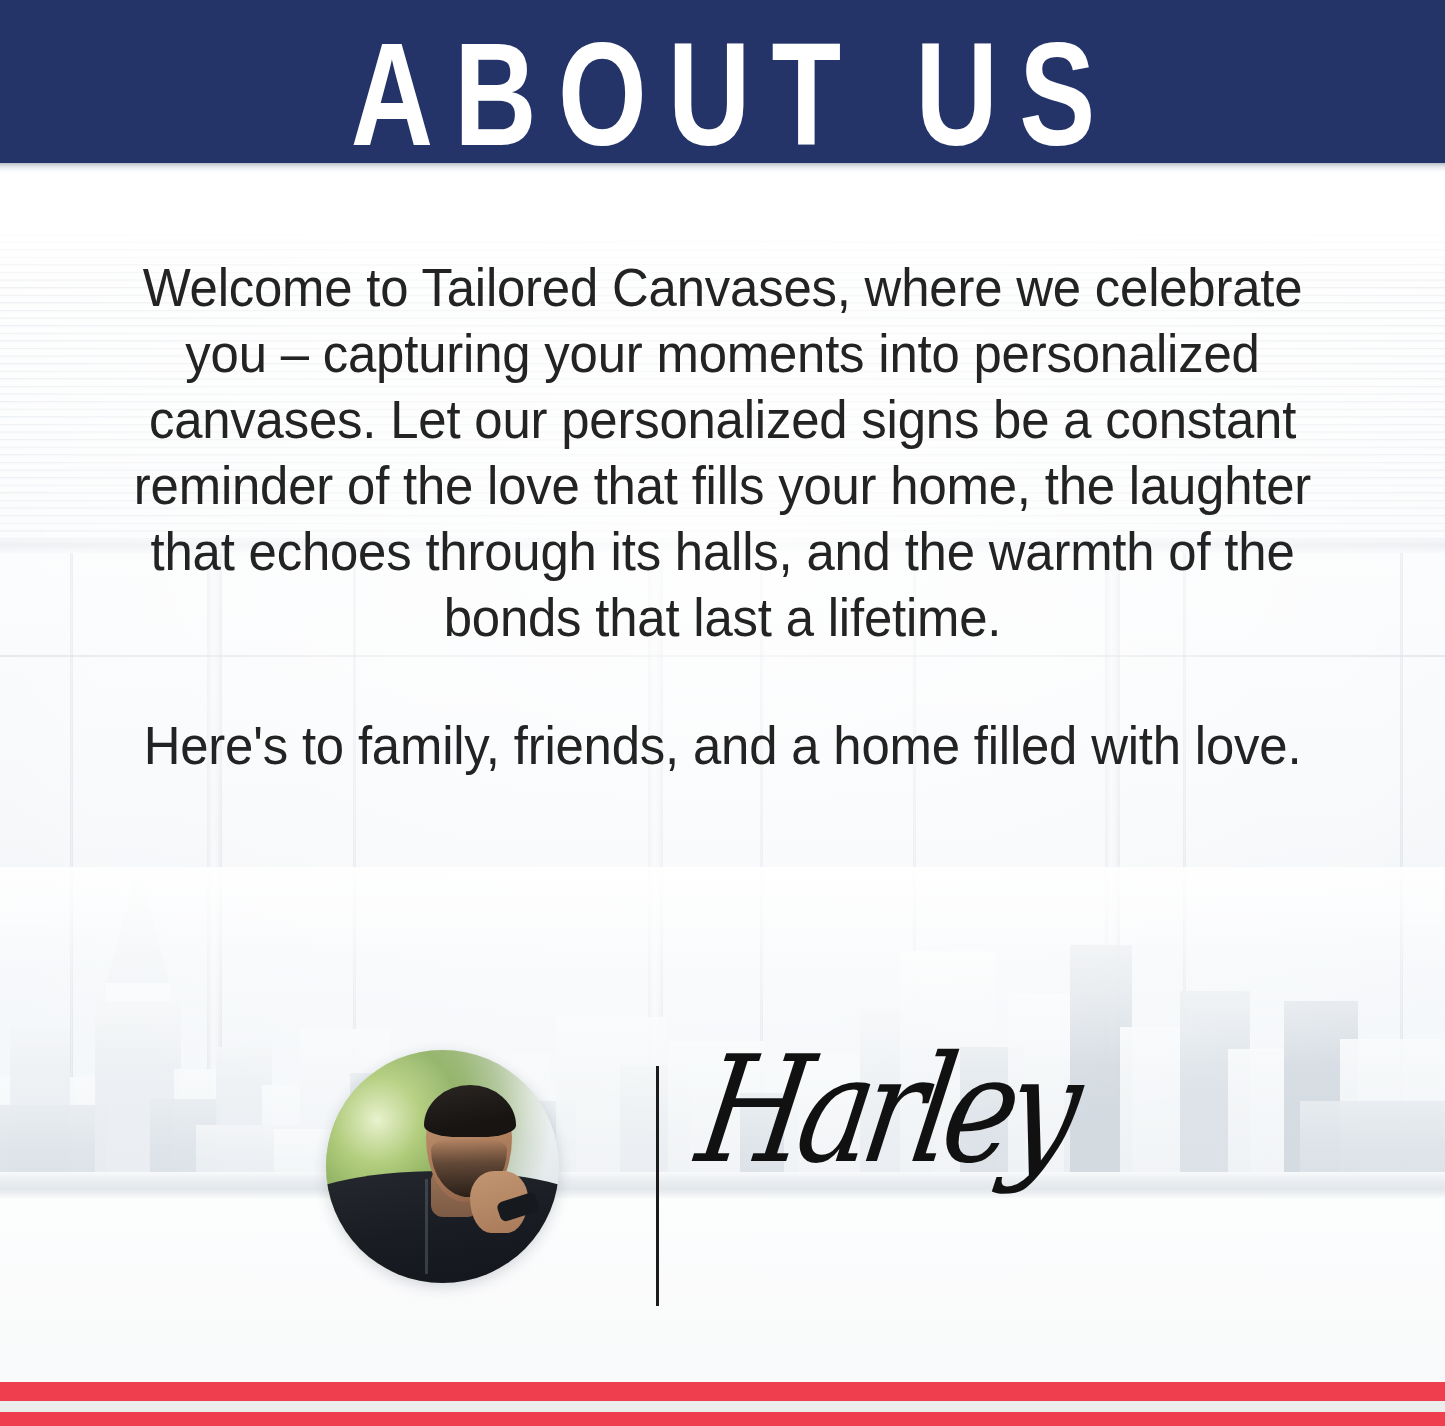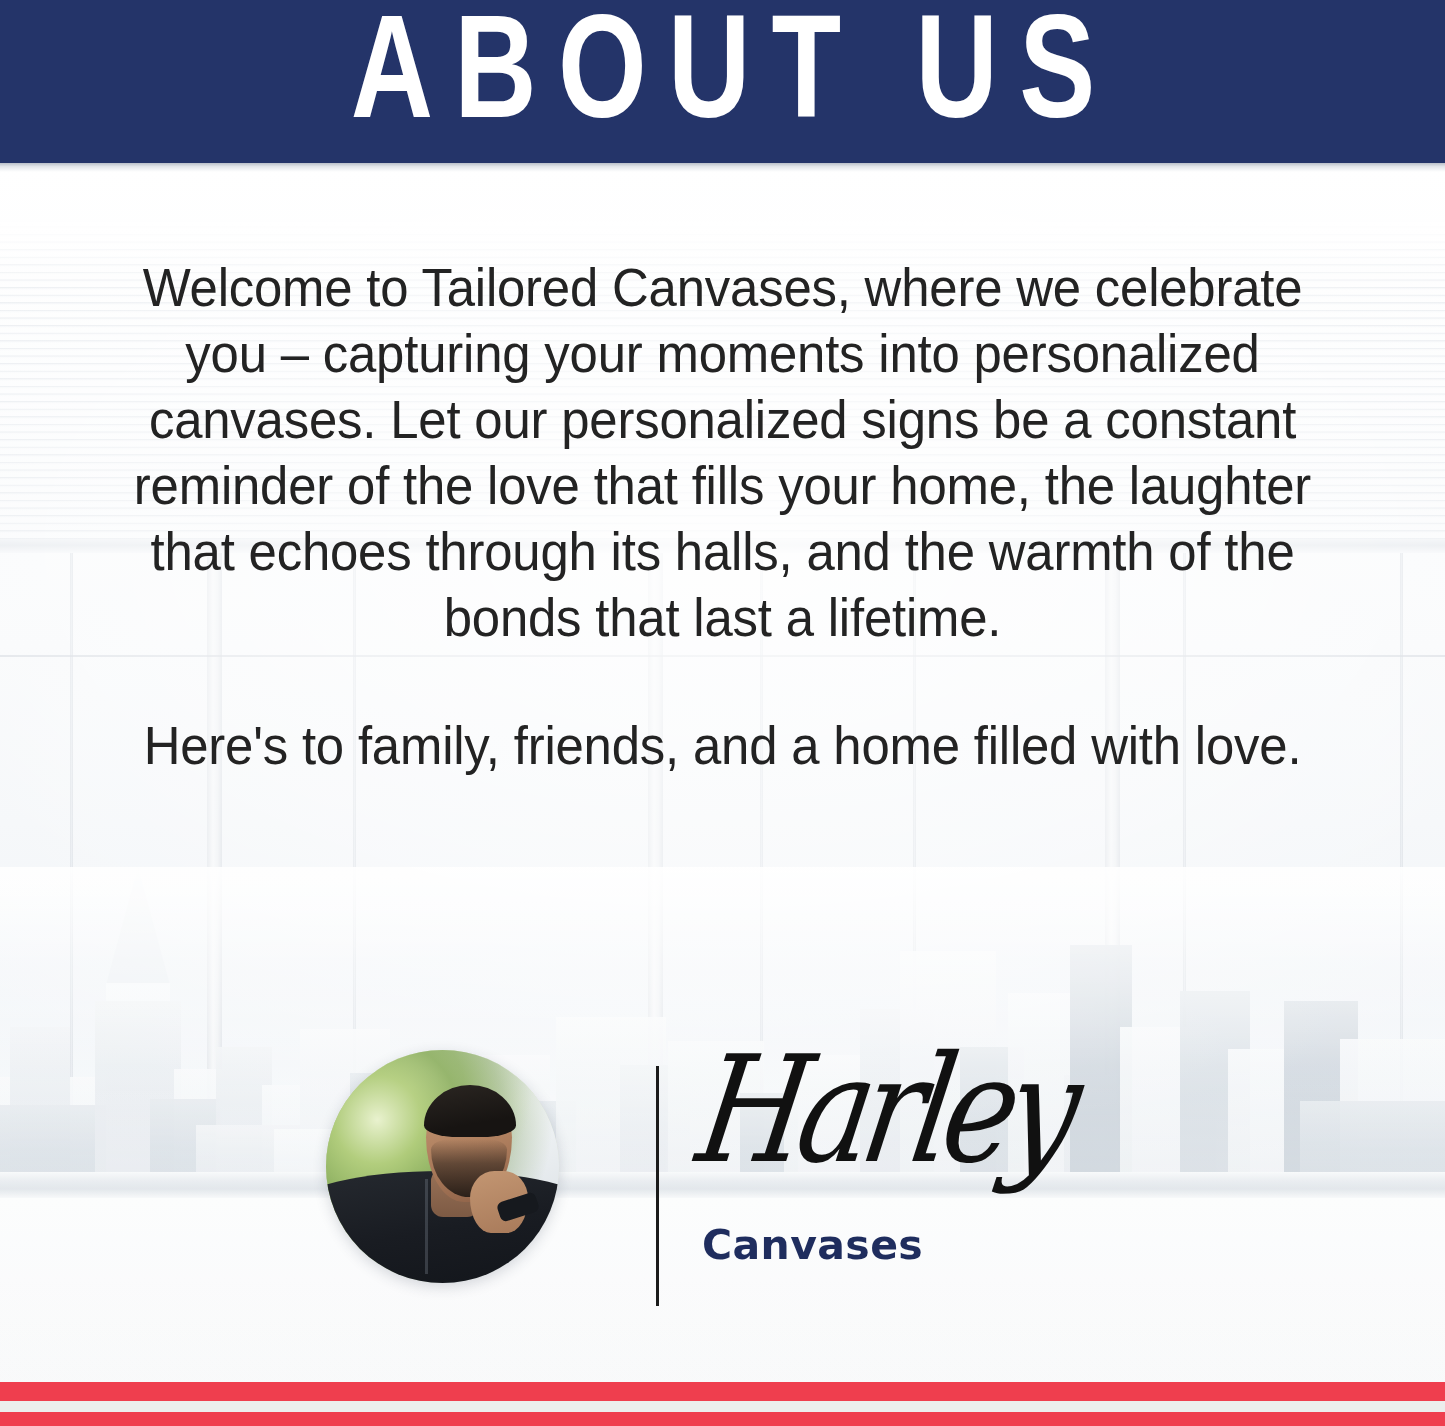--- a/index.html
+++ b/index.html
@@ -157,21 +157,21 @@
 
   
   .header-band {
     position: absolute;
     left: 0;
     top: 0;
     width: 100%;
     height: 163px;
     background: #243469;
     display: flex;
-    align-items: flex-start;
+    align-items: flex-end;
     justify-content: center;
     z-index: 5;
   }
   .header-title {
     color: #ffffff;
     font-family: "Liberation Sans Narrow", "Liberation Sans", sans-serif;
     font-weight: 700;
     font-size: 139px;
     line-height: 1;
     letter-spacing: 26px;
@@ -445,20 +445,19 @@
     <div class="av-beard"></div>
     <div class="av-hand"></div>
     <div class="av-watch"></div>
   </div>
 
   <div class="sig-divider"></div>
 
   <div class="sig-name">Harley</div>
 
   <div class="sig-role">
-    <div>Canvases</div>
   </div>
 
   <div class="bar bar-top"></div>
   <div class="bar bar-gap"></div>
   <div class="bar bar-bottom"></div>
 
 </div>
 
 </body></html>

